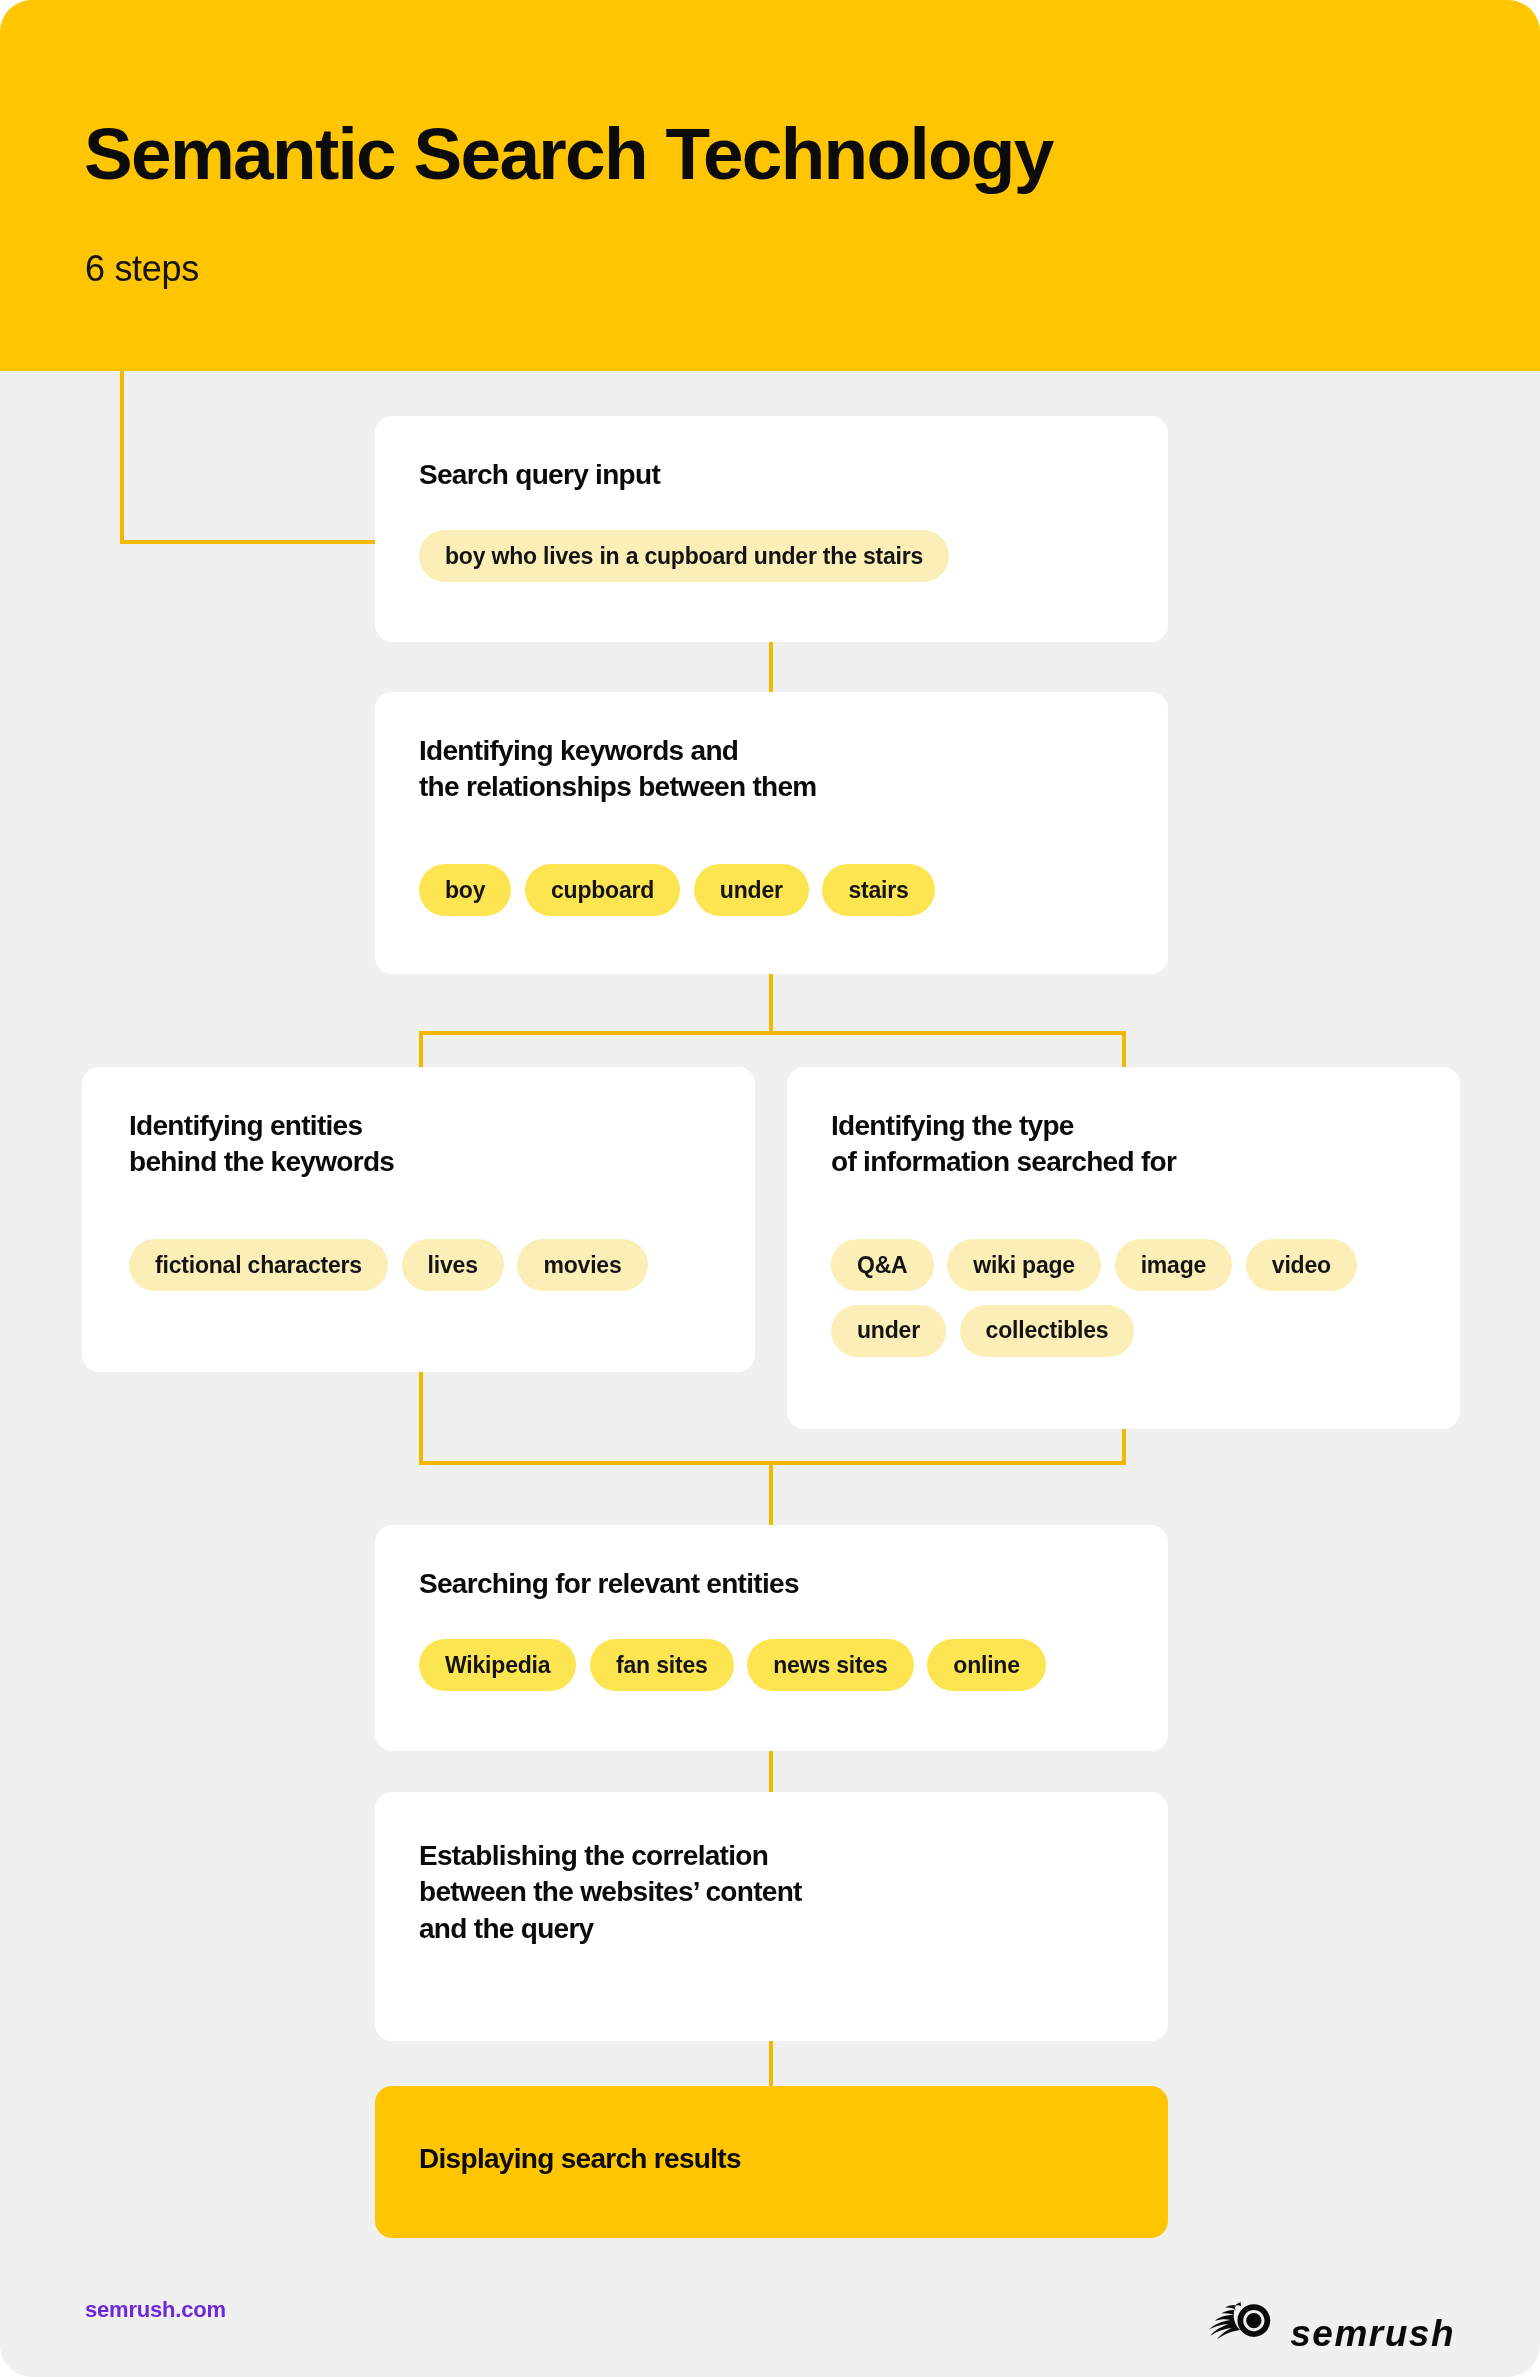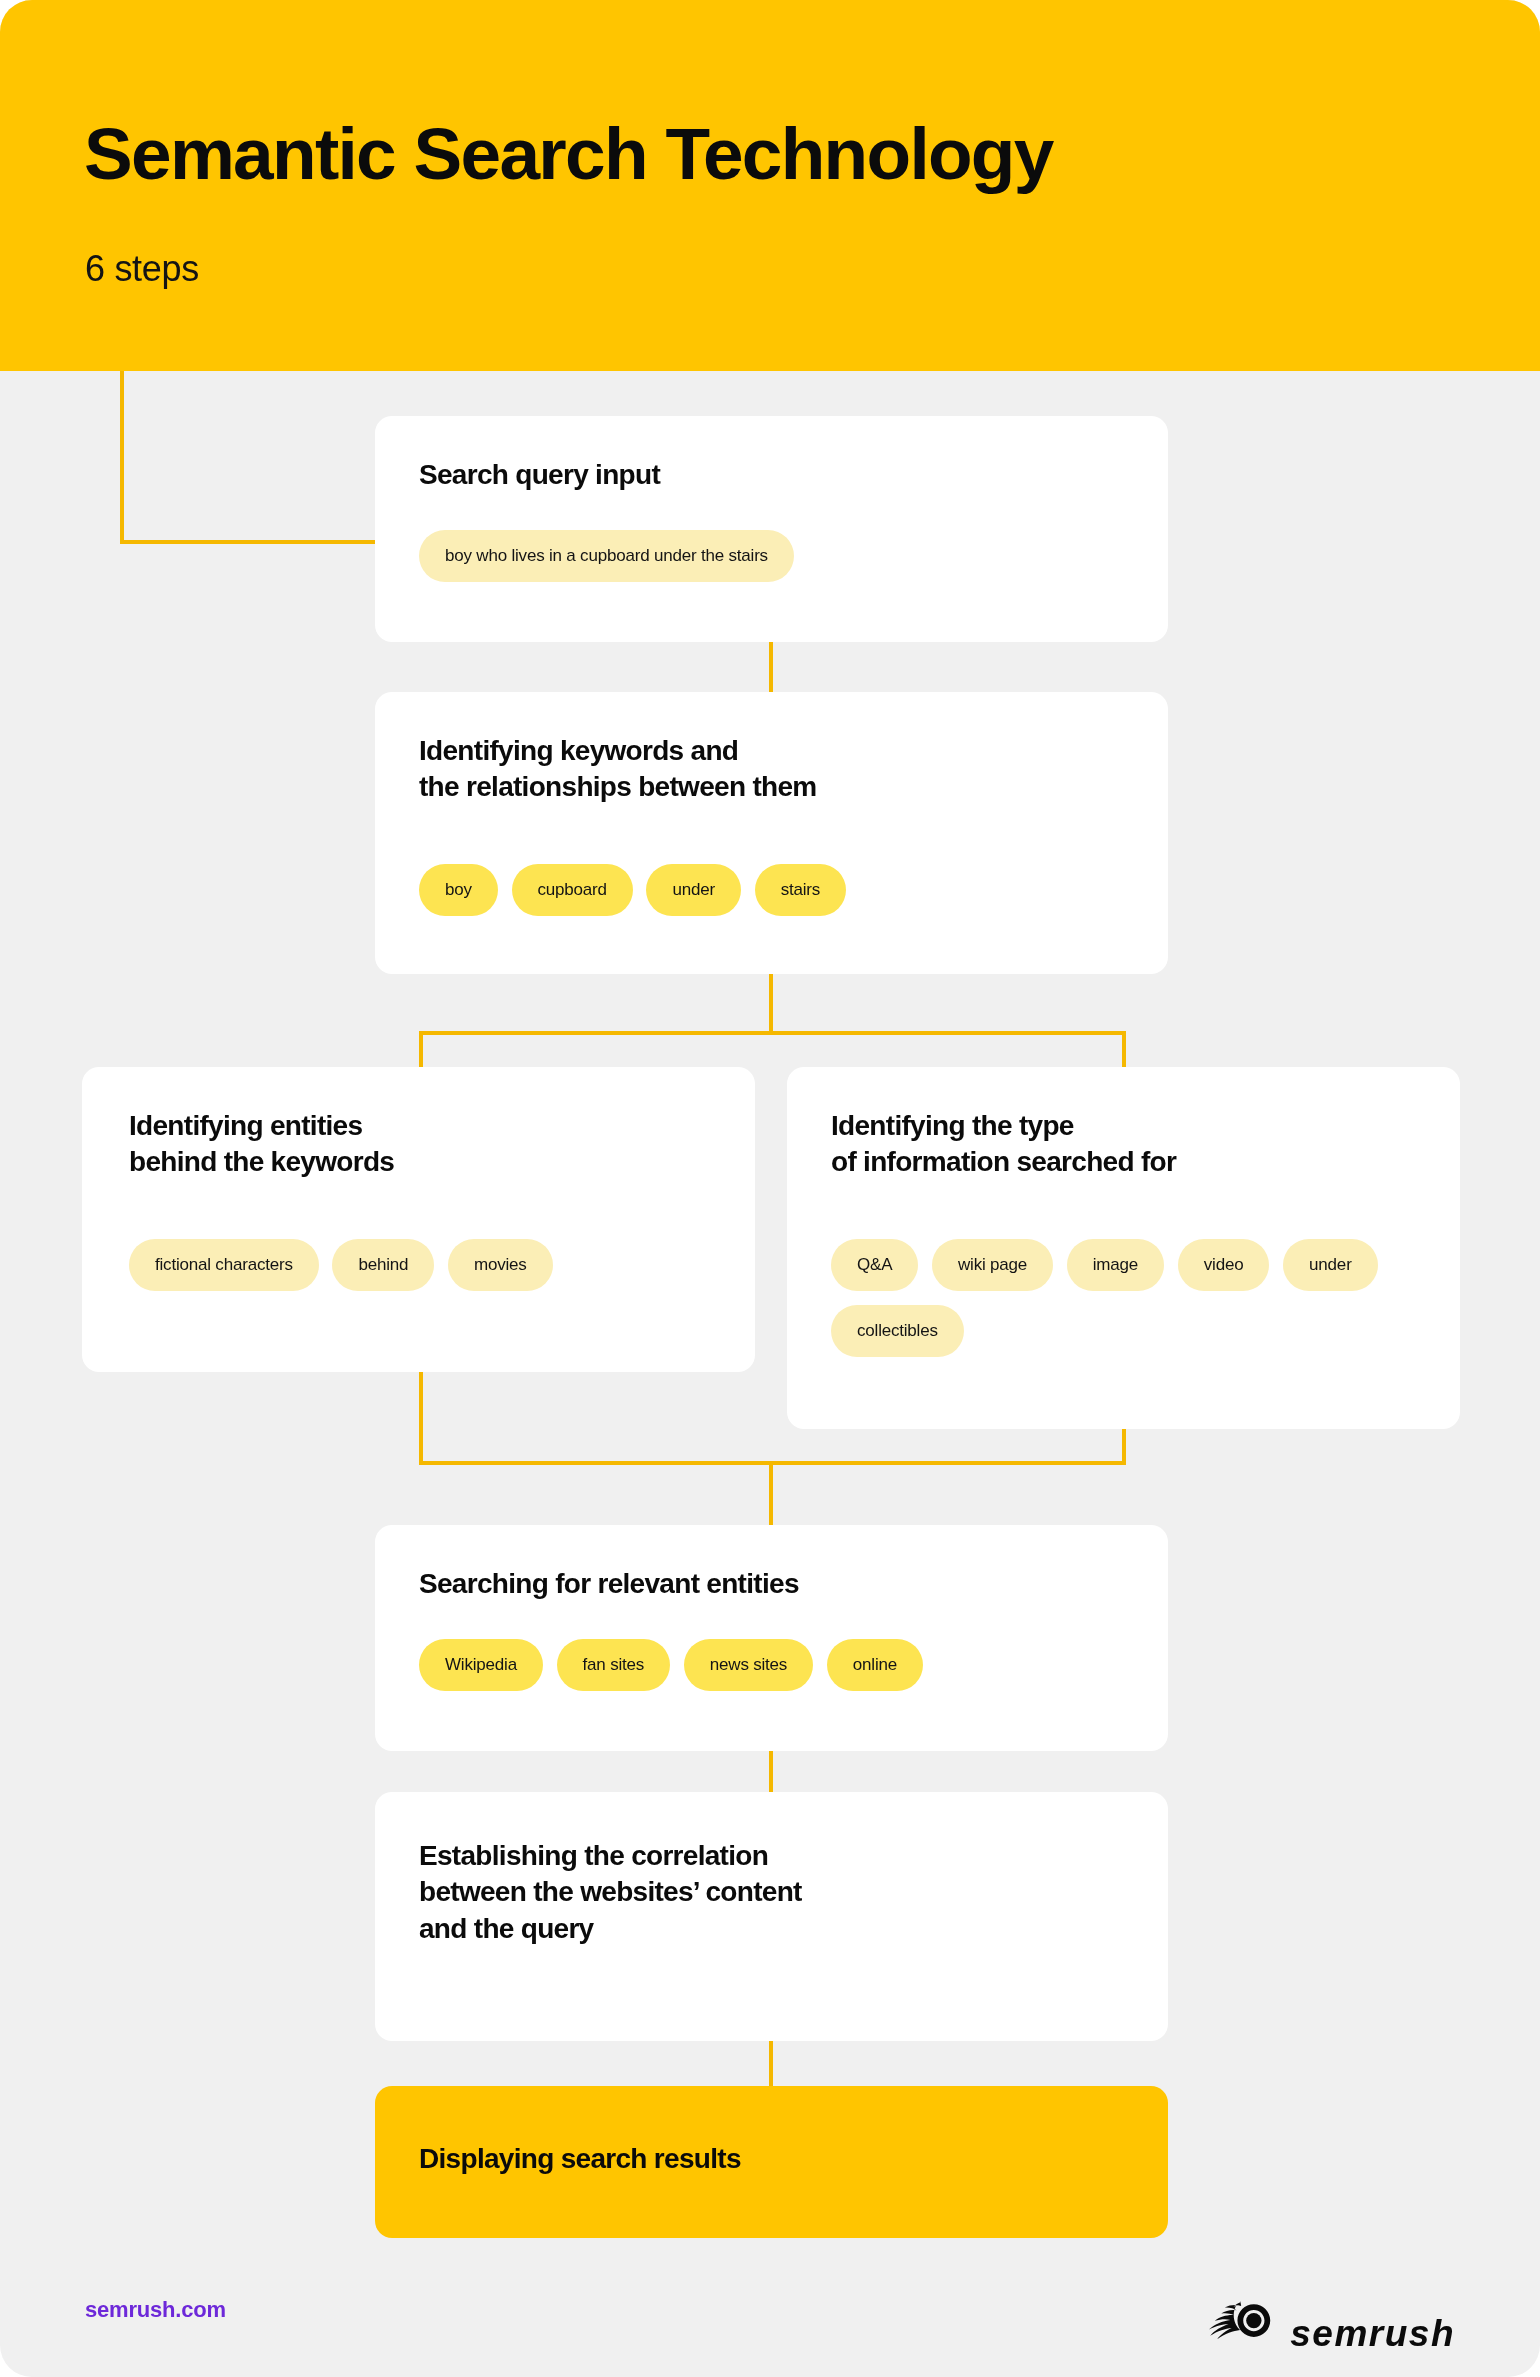--- a/index.html
+++ b/index.html
@@ -58,21 +58,21 @@
   
   .pillrow {
     position:absolute;
     display:flex; flex-wrap:wrap;
     gap:13.7px 13.7px;
   }
   .pill {
     display:inline-flex; align-items:center; justify-content:center;
     height:52px; padding:0 26px;
     border-radius:26px;
-    font-size:17px; font-weight:400; color:#141414;
+    font-size:23px; font-weight:700; color:#141414;
     letter-spacing:-0.2px; white-space:nowrap;
   }
   .pill.cream  { background:#FBEEB6; }
   .pill.bright { background:#FDE451; }
 
   
   #footer-url {
     position:absolute; left:85px; top:2297px;
     font-size:22px; font-weight:700; color:#6d28d9;
     letter-spacing:-0.2px;
@@ -128,21 +128,21 @@
       <span class="pill bright">under</span>
       <span class="pill bright">stairs</span>
     </div>
   </div>
 
   <div class="card" style="left:82px; top:1067px; width:673px; height:305px;">
     <div class="card-title" style="left:47px; top:41px;">Identifying entities
 behind the keywords</div>
     <div class="pillrow" style="left:47px; top:172px; width:595px;">
       <span class="pill cream">fictional characters</span>
-      <span class="pill cream">behind</span>
+      <span class="pill cream">lives</span>
       <span class="pill cream">movies</span>
     </div>
   </div>
 
   <div class="card" style="left:787px; top:1067px; width:673px; height:362px;">
     <div class="card-title" style="left:44px; top:41px;">Identifying the type
 of information searched for</div>
     <div class="pillrow" style="left:44px; top:172px; width:602px;">
       <span class="pill cream">Q&amp;A</span>
       <span class="pill cream">wiki page</span>

